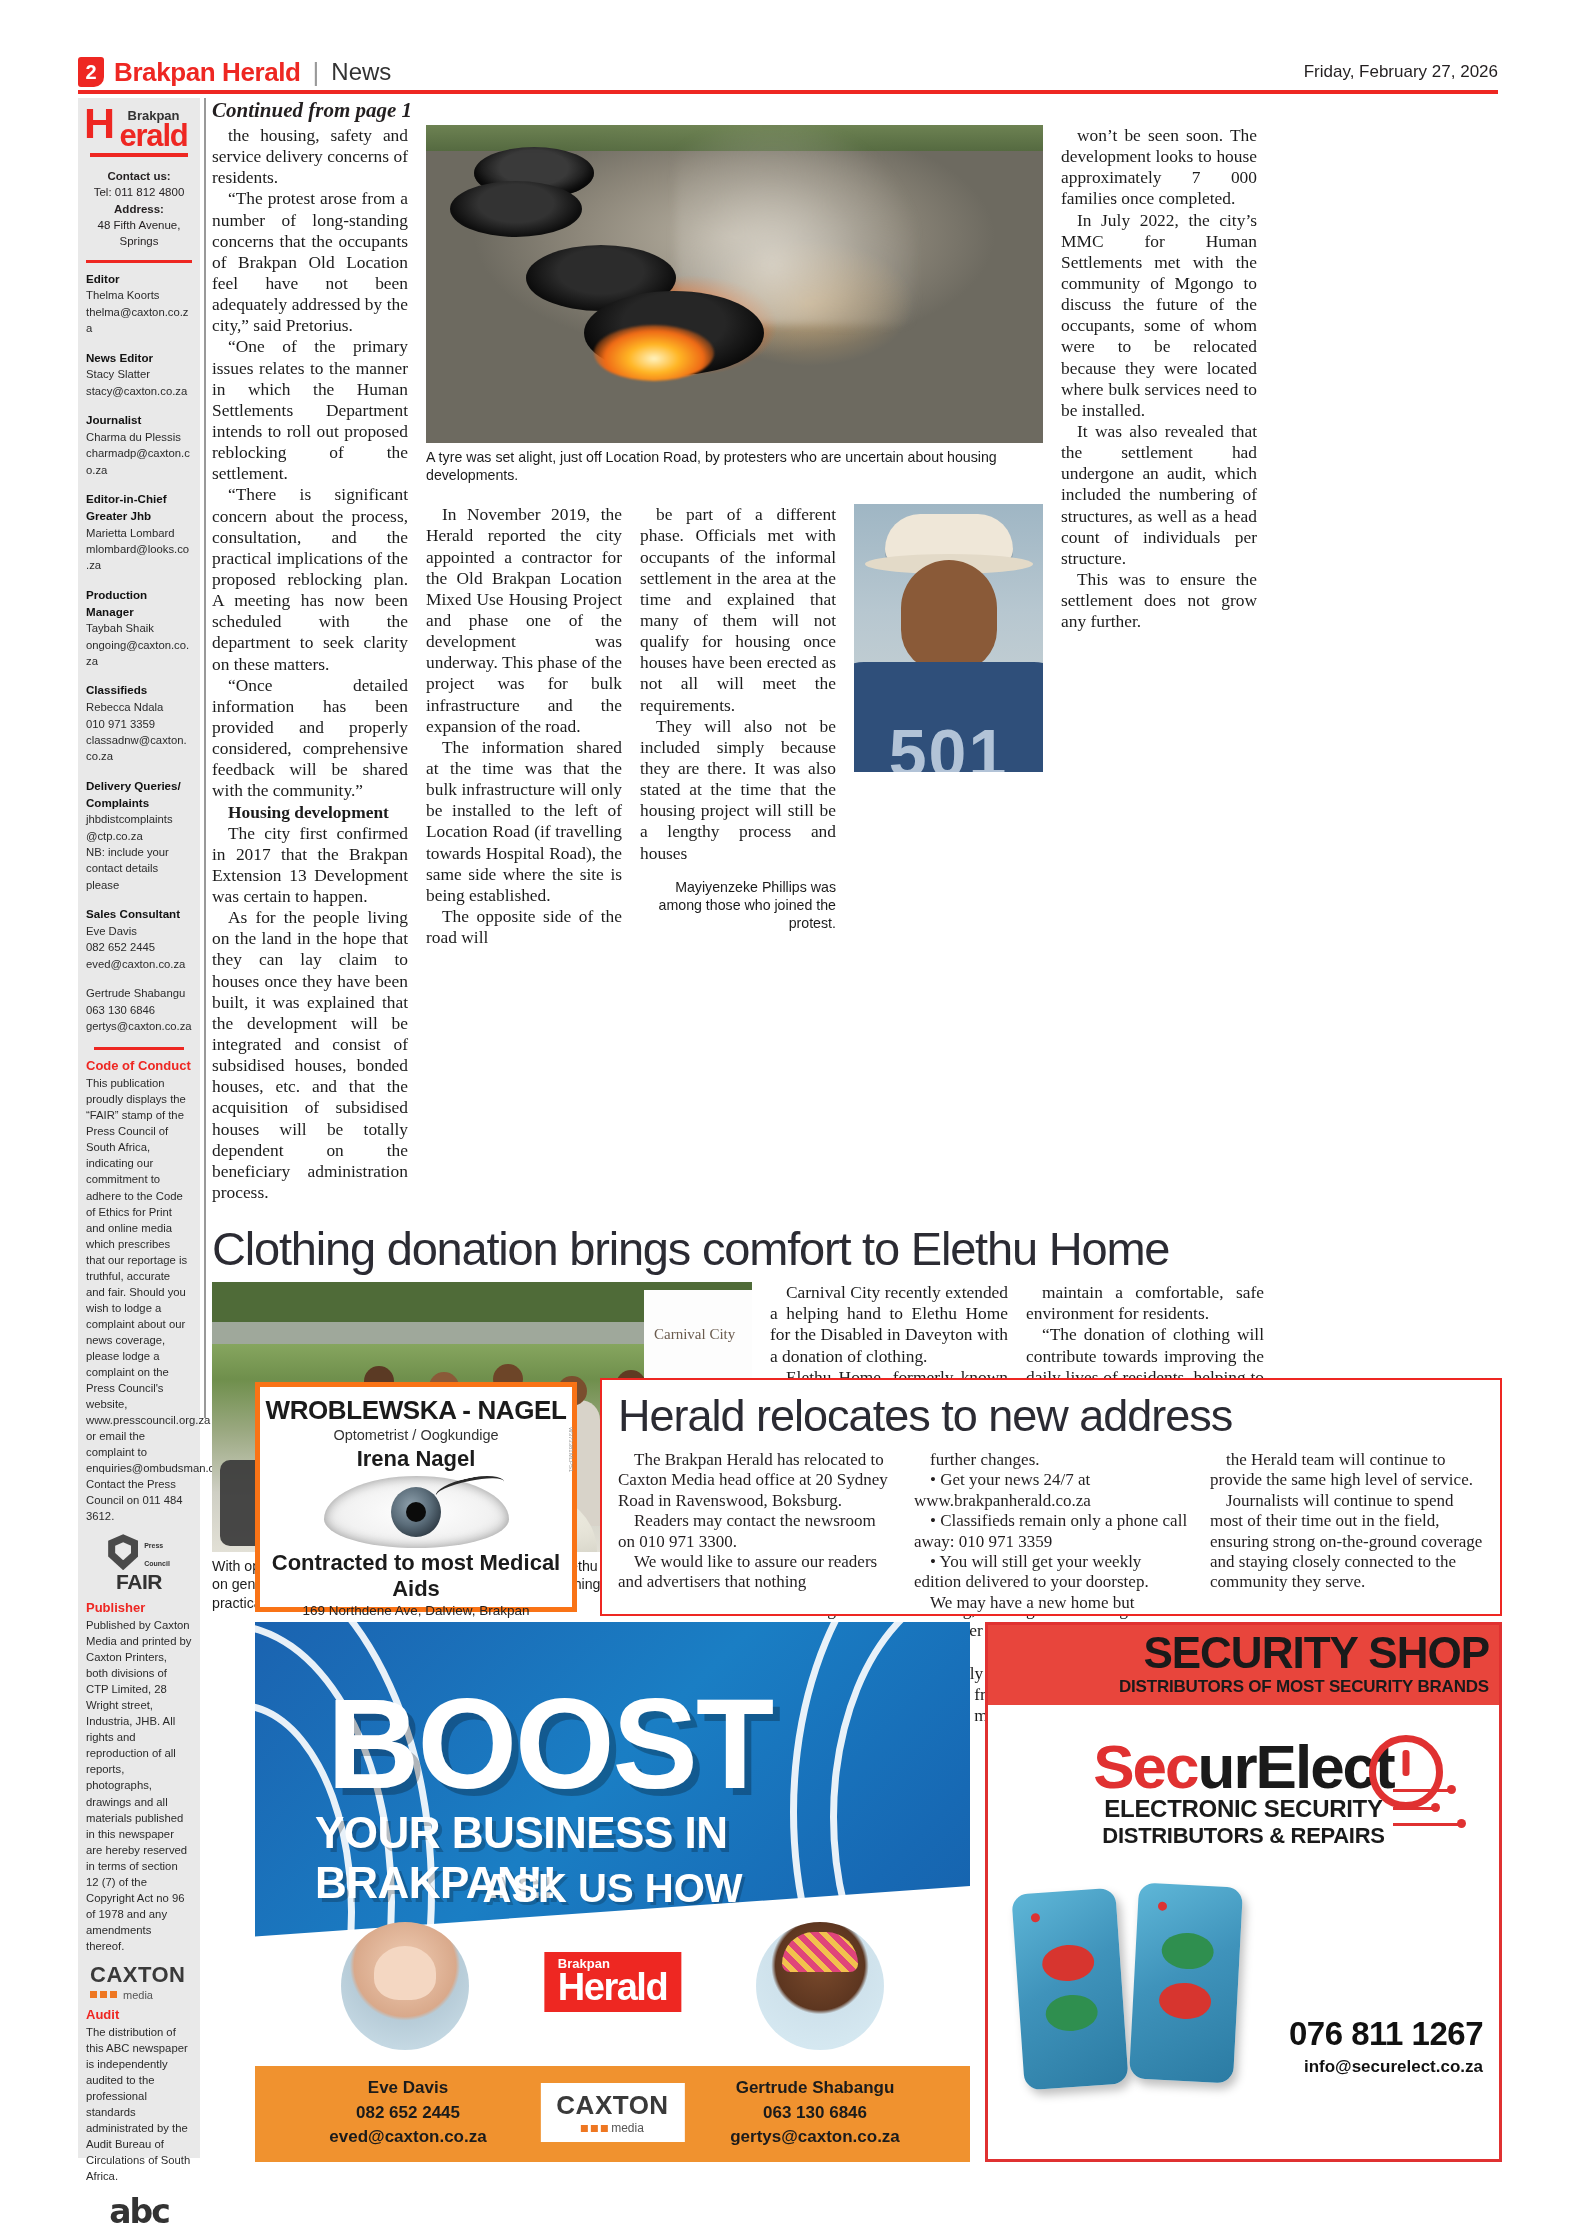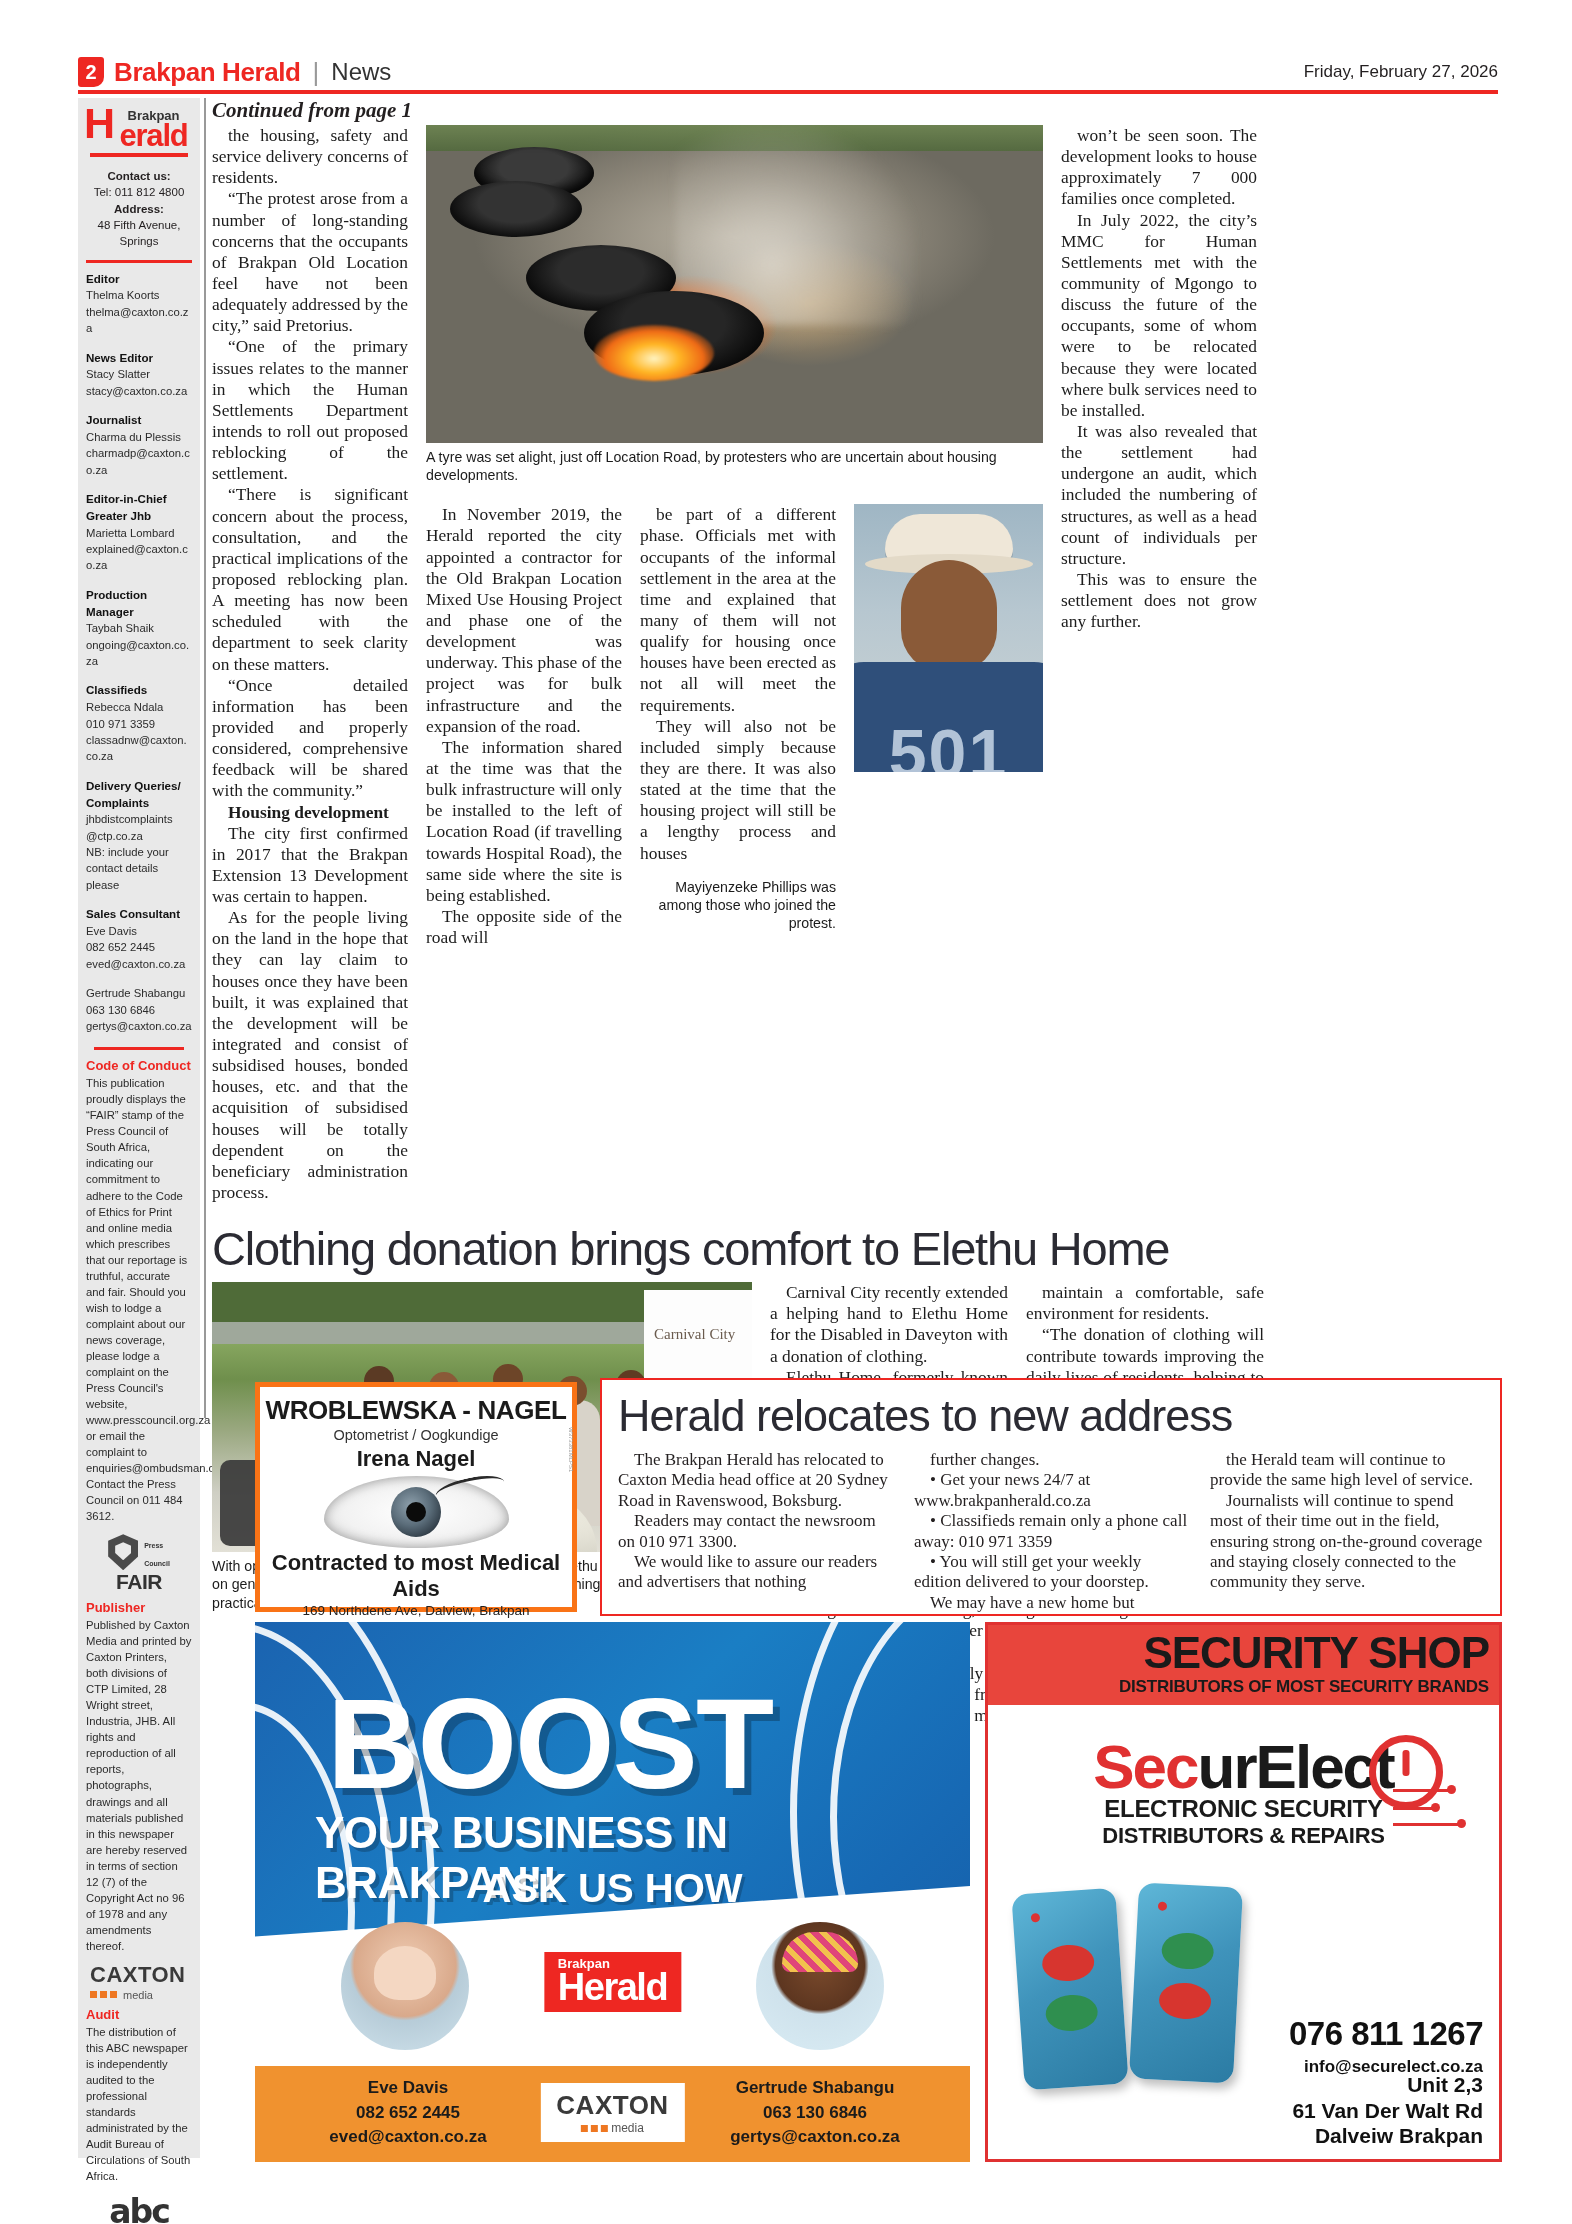--- a/index.html
+++ b/index.html
@@ -258,21 +258,21 @@
           </div>
           <div class="sb-block">
             <span class="ttl">Journalist</span>
             <span class="ln">Charma du Plessis</span>
             <span class="ln">charmadp@caxton.co.za</span>
           </div>
           <div class="sb-block">
             <span class="ttl">Editor-in-Chief</span>
             <span class="ttl">Greater Jhb</span>
             <span class="ln">Marietta Lombard</span>
-            <span class="ln">explained@caxton.co.za</span>
+            <span class="ln">mlombard@looks.co.za</span>
           </div>
           <div class="sb-block">
             <span class="ttl">Production Manager</span>
             <span class="ln">Taybah Shaik</span>
             <span class="ln">ongoing@caxton.co.za</span>
           </div>
           <div class="sb-block">
             <span class="ttl">Classifieds</span>
             <span class="ln">Rebecca Ndala</span>
             <span class="ln">010 971 3359</span>
@@ -564,20 +564,15 @@
         <span class="btn-r" style="left:26px;top:104px;width:52px;height:36px;background:#2f8f4f;"></span>
       </div>
       <div class="remote two">
         <span class="btn-r" style="left:20px;top:18px;width:9px;height:9px;background:#d33;"></span>
         <span class="btn-r" style="left:26px;top:48px;width:52px;height:36px;background:#2f8f4f;"></span>
         <span class="btn-r" style="left:26px;top:98px;width:52px;height:36px;background:#d7352f;"></span>
       </div>
     </div>
     <div class="sec-phone">076 811 1267</div>
     <div class="sec-mail">info@securelect.co.za</div>
-    <div class="sec-addr">
-      <div>Unit 2,3</div>
-      <div>61 Van Der Walt Rd</div>
-      <div>Dalveiw Brakpan</div>
-    </div>
   </div>
 
 </div>
 
 </body></html>

